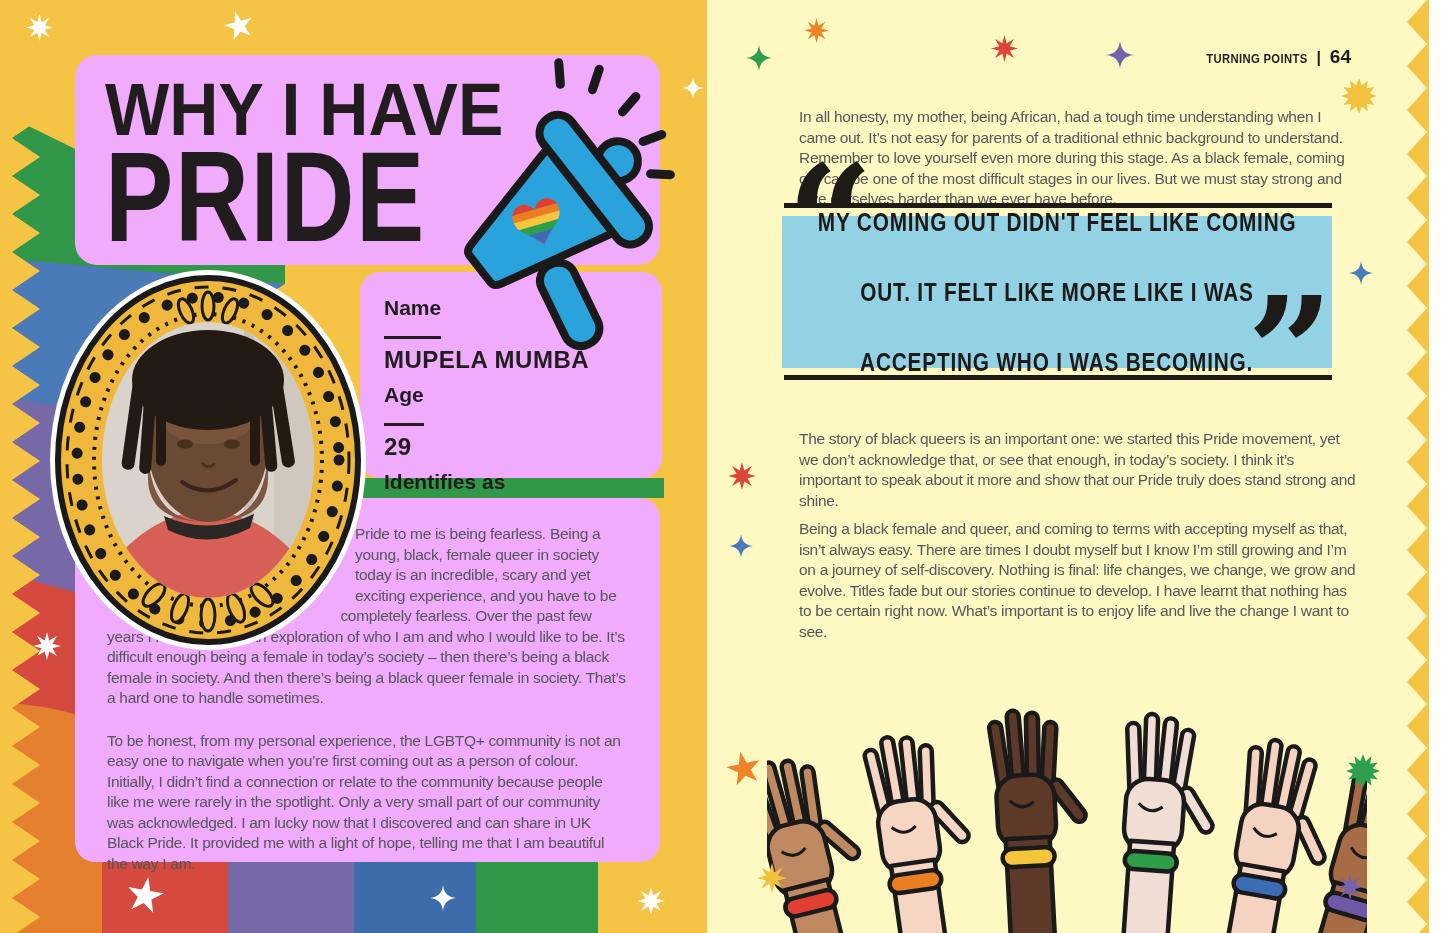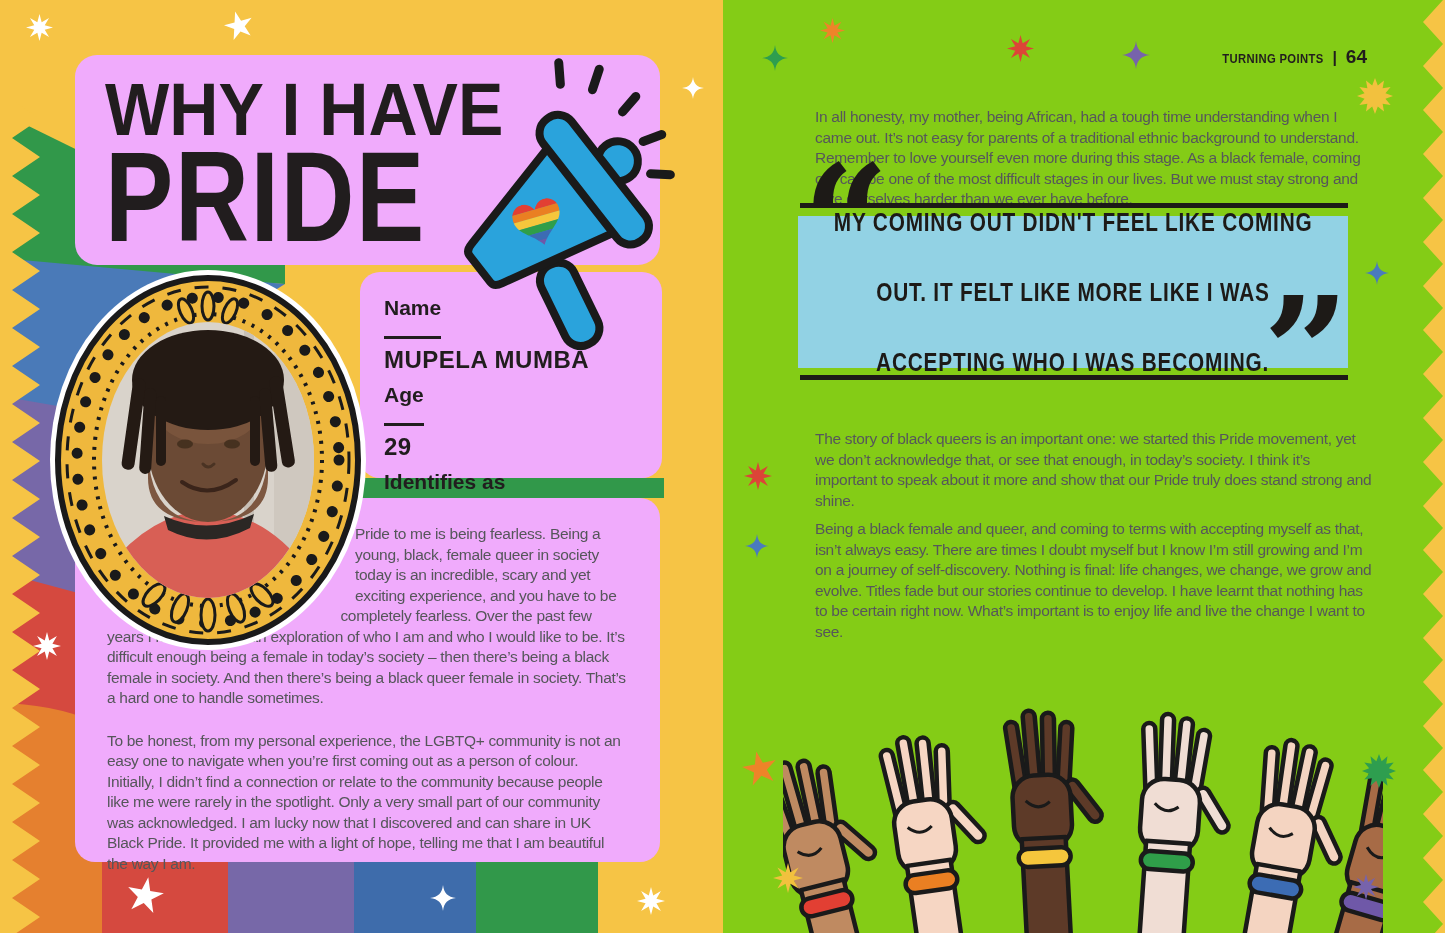--- a/index.html
+++ b/index.html
@@ -1,20 +1,20 @@
 <!DOCTYPE html>
 <html><head>
 <meta charset="utf-8">
 <style>
   html,body{margin:0;padding:0;}
   body{width:1445px;height:933px;position:relative;font-family:"Liberation Sans",sans-serif;background:#ffffff;overflow:hidden;}
   .spread{position:absolute;inset:0;}
   
   .left-page{position:absolute;left:0;top:0;width:723px;height:933px;background:#f6c445;overflow:hidden;}
-  .right-page{position:absolute;left:723px;top:0;width:722px;height:933px;background:#84cc16;overflow:hidden;}
+  .right-page{position:absolute;left:707px;top:0;width:722px;height:933px;background:#fef9c3;overflow:hidden;}
   
   .shape{position:absolute;left:0;top:0;width:723px;height:933px;}
   .shape-green {background:#31984a;clip-path:polygon(0px 112px,285px 252px,285px 284px,0px 268px);}
   .shape-blue  {background:#4a7ab8;clip-path:polygon(0px 258px,285px 284px,60px 424px,0px 418px);}
   .shape-purple{background:#7768a8;clip-path:polygon(0px 396px,230px 436px,96px 652px,0px 646px);}
   .shape-red   {background:#d5493f;clip-path:polygon(0px 572px,238px 636px,204px 854px,0px 808px);}
   .shape-orange{position:absolute;left:-70px;top:694px;width:312px;height:330px;background:#e5802f;border-top-right-radius:250px;transform:rotate(-6deg);}
   .green-band{position:absolute;left:358px;top:478px;width:306px;height:20px;background:#31984a;}
   
   .stripes{position:absolute;left:0;top:858px;width:723px;height:75px;}

